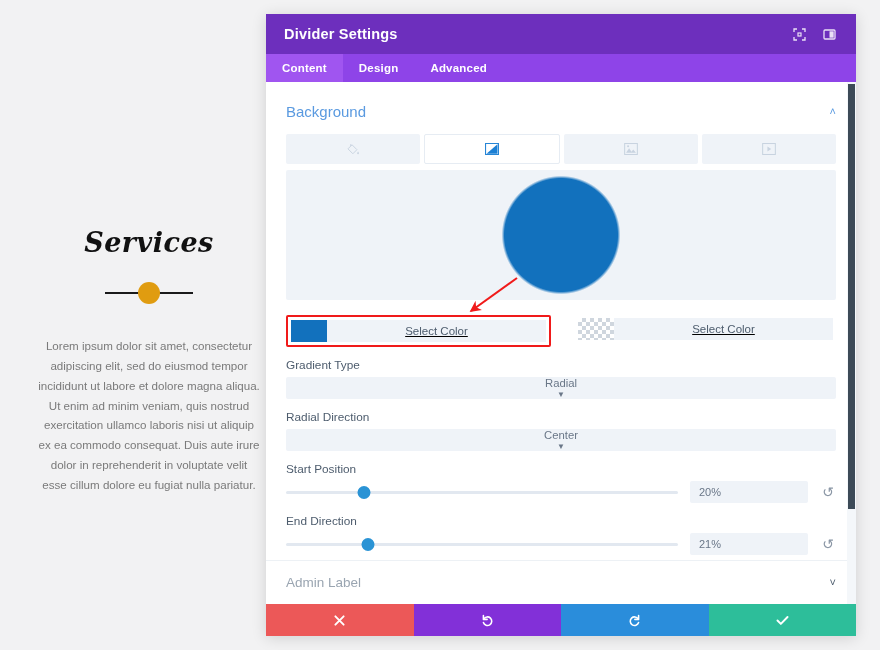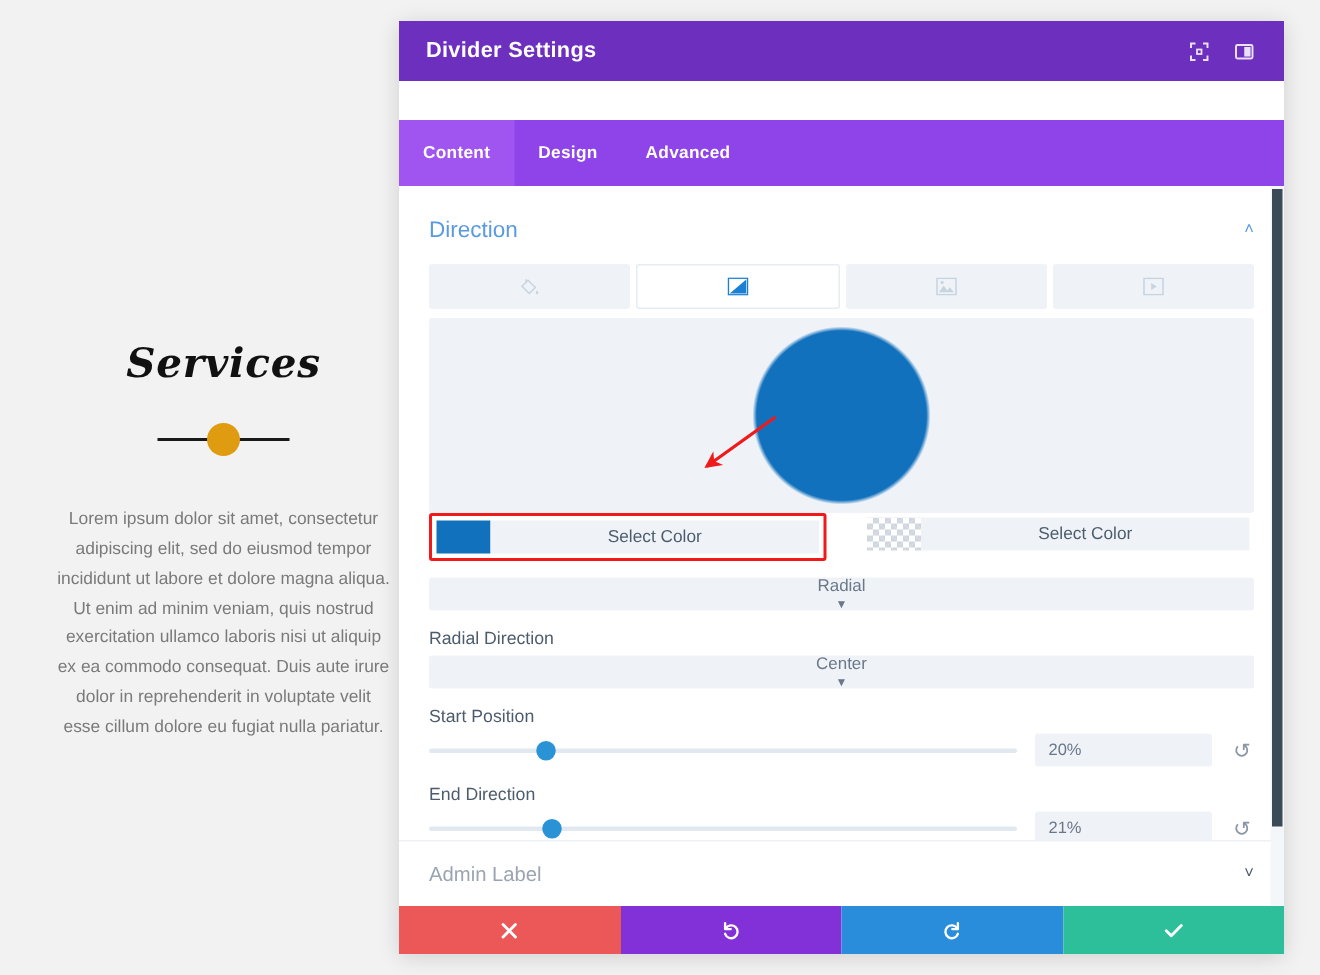--- a/index.html
+++ b/index.html
@@ -107,26 +107,25 @@
     width: 22px; height: 22px;
     display: flex; align-items: center; justify-content: center;
     margin-left: 8px;
     cursor: pointer;
     opacity: .85;
   }
   .hdr-icon svg { display: block; }
 
   
   #modal-tabs {
-    height: 44px;
+    height: 28px;
     background: #8e44e8;
     display: flex;
     align-items: stretch;
     flex: none;
-    margin-top: 26px;
   }
   .tab {
     padding: 0 16px;
     display: flex;
     align-items: center;
     color: #ffffff;
     font-size: 11.5px;
     font-weight: bold;
     cursor: pointer;
     letter-spacing: .2px;
@@ -191,22 +190,23 @@
     background:
       radial-gradient(circle at 50% 50%,
         #1271bd 0%, #1271bd 20%,
         #eff3f8 21%, #eff3f8 100%);
     border-radius: 2px;
   }
 
   
   #color-row {
     display: flex;
-    margin-top: 0;
+    margin-top: 15px;
     gap: 24px;
+    text-decoration: underline;
   }
   .color-btn {
     flex: 1;
     height: 22px;
     display: flex;
     align-items: stretch;
     cursor: pointer;
   }
   .swatch { width: 36px; flex: none; }
   .swatch.solid { background: #1271bd; }
@@ -417,21 +417,21 @@
     <div id="modal-tabs">
       <div class="tab active">Content</div>
       <div class="tab">Design</div>
       <div class="tab">Advanced</div>
     </div>
 
     <div id="modal-body">
       <div id="modal-scroll">
 
         <div id="section-header">
-          <div id="section-title">Direction</div>
+          <div id="section-title">Background</div>
           <div id="section-chevron">˄</div>
         </div>
 
         <div id="bg-tabs">
 
           <div class="bg-tab">
             <span>
               <svg width="13" height="13" viewBox="0 0 16 16">
                 <path d="M6.2 2.2 L12.2 8.2 L7.2 13.2 L1.2 7.2 Z" stroke="#c8d3e0" stroke-width="1.2" fill="none"></path>
                 <path d="M4.6 3.8 L4.6 1.4" stroke="#c8d3e0" stroke-width="1.2"></path>
@@ -482,20 +482,21 @@
 
           <div id="color-btn-2-wrap">
             <div class="color-btn">
               <div class="swatch transparent"></div>
               <div class="color-label">Select Color</div>
             </div>
           </div>
         </div>
 
         <div class="field">
+          <div class="field-label">Gradient Type</div>
           <div class="select-box">
             <span class="val">Radial</span>
             <span class="caret">▼</span>
           </div>
         </div>
 
         <div class="field">
           <div class="field-label">Radial Direction</div>
           <div class="select-box">
             <span class="val">Center</span>

